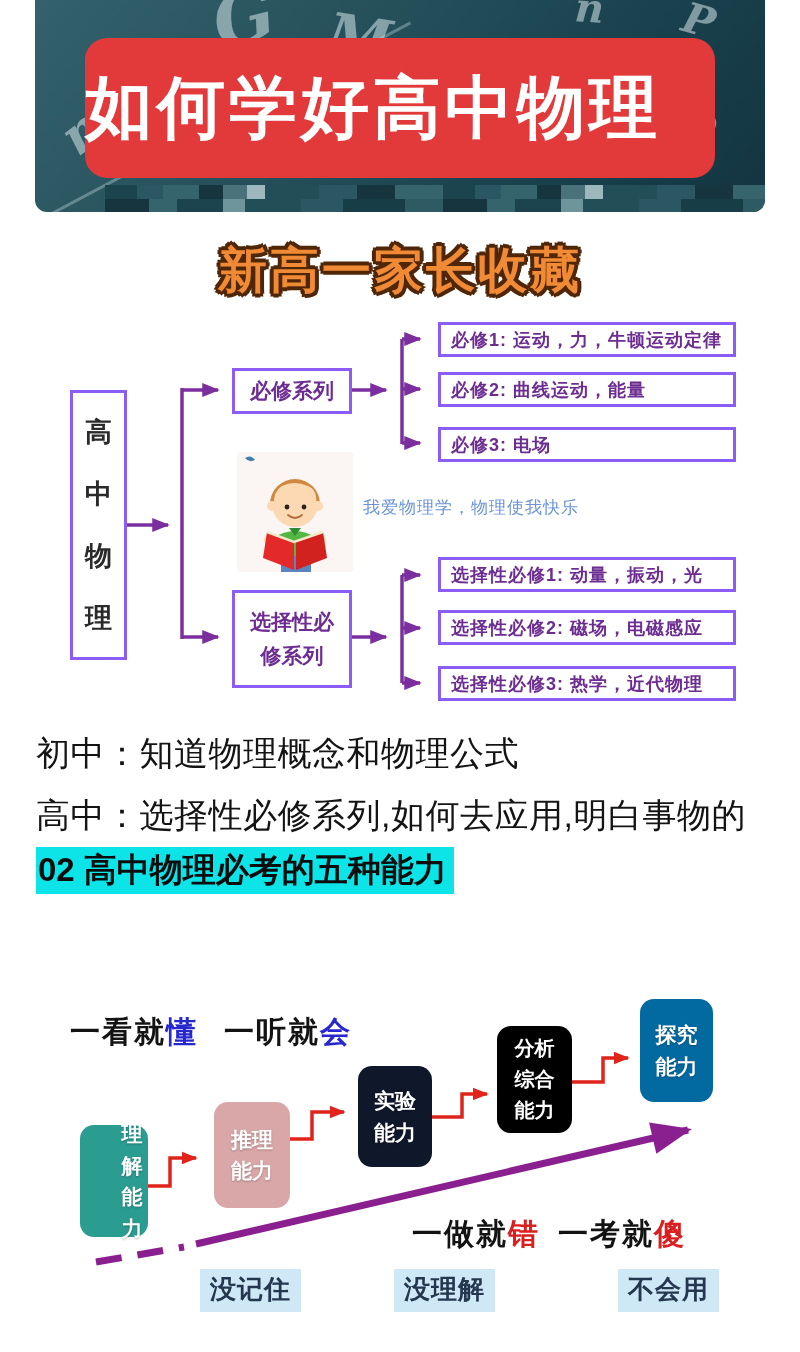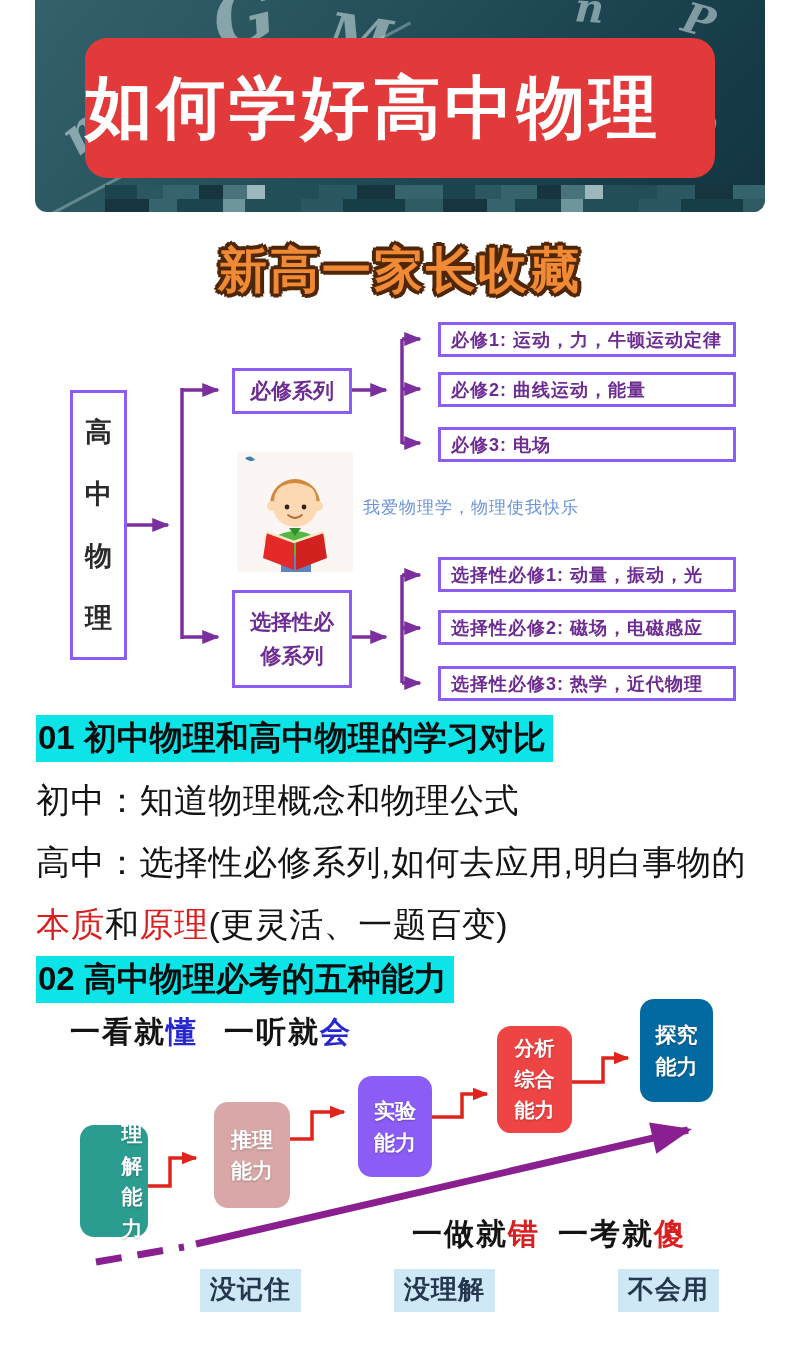--- a/index.html
+++ b/index.html
@@ -86,22 +86,22 @@
   .q-exam   { left:558px; top:1214px; }
   .blue { color:#2727cf; }
   .ability {
     position:absolute; border-radius:14px; display:flex; align-items:center; justify-content:center;
     color:#ffffff; font-weight:bold; z-index:2;
     text-shadow:0 1px 2px rgba(0,0,0,.25);
   }
   .ability span { width:2.2em; text-align:center; word-break:break-all; line-height:1.5; font-size:21px; }
   .ab-understand { left:80px;  top:1125px; width:68px; height:112px; background:#2b9c90;padding-left:36px; }
   .ab-reason     { left:214px; top:1102px; width:76px; height:106px; background:#d9a7a7; }
-  .ab-experiment { left:358px; top:1066px; width:74px; height:101px; background:#8b5cf6;margin-top:10px; }
-  .ab-analysis   { left:497px; top:1026px; width:75px; height:107px; background:#ef4444; }
+  .ab-experiment { left:358px; top:1066px; width:74px; height:101px; background:#0f172a; }
+  .ab-analysis   { left:497px; top:1026px; width:75px; height:107px; background:#000000; }
   .ab-analysis span { font-size:20px; line-height:1.55; }
   .ab-inquiry    { left:640px; top:999px;  width:73px; height:103px; background:#0369a1; }
   .footnote {
     position:absolute; background:#cfe8f6; color:#25374f; font-size:26px; font-weight:bold;
     padding:3px 10px 5px 10px; z-index:2; letter-spacing:1px;
   }
   .fn-1 { left:200px; top:1269px; }
   .fn-2 { left:394px; top:1269px; }
   .fn-3 { left:618px; top:1269px; }
 </style>
@@ -206,28 +206,22 @@
 
     <div class="mm-box leaf b1">必修1: 运动，力，牛顿运动定律</div>
     <div class="mm-box leaf b2">必修2: 曲线运动，能量</div>
     <div class="mm-box leaf b3">必修3: 电场</div>
     <div class="mm-box leaf s1">选择性必修1: 动量，振动，光</div>
     <div class="mm-box leaf s2">选择性必修2: 磁场，电磁感应</div>
     <div class="mm-box leaf s3">选择性必修3: 热学，近代物理</div>
   </section>
 
   <section class="notes">
-    <div>
-      <span class="hl">01 初中物理和高中物理的学习对比</span>
-    </div>
     <div class="note-line">初中：知道物理概念和物理公式</div>
     <div class="note-line">高中：选择性必修系列,如何去应用,明白事物的</div>
-    <div class="note-line">
-      <span class="red">本质</span><span>和</span><span class="red">原理</span><span>(更灵活、一题百变)</span>
-    </div>
     <div>
       <span class="hl h2">02 高中物理必考的五种能力</span>
     </div>
   </section>
 
   <section>
     <div class="quip q-look">
       <span>一看就</span><span class="blue">懂</span>
     </div>
     <div class="quip q-listen">

